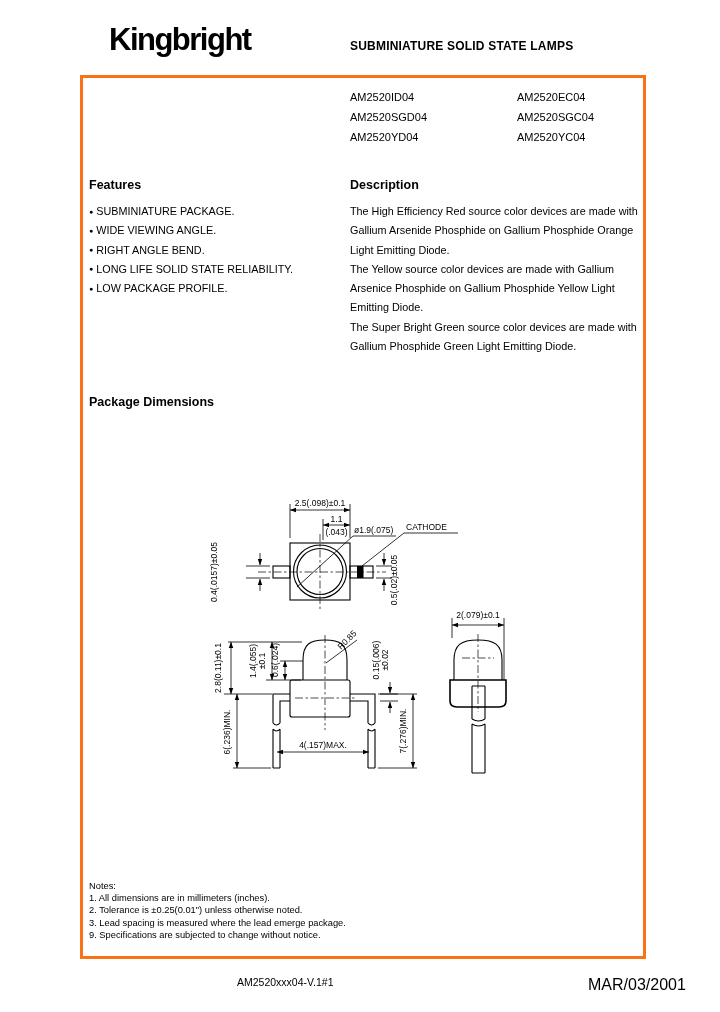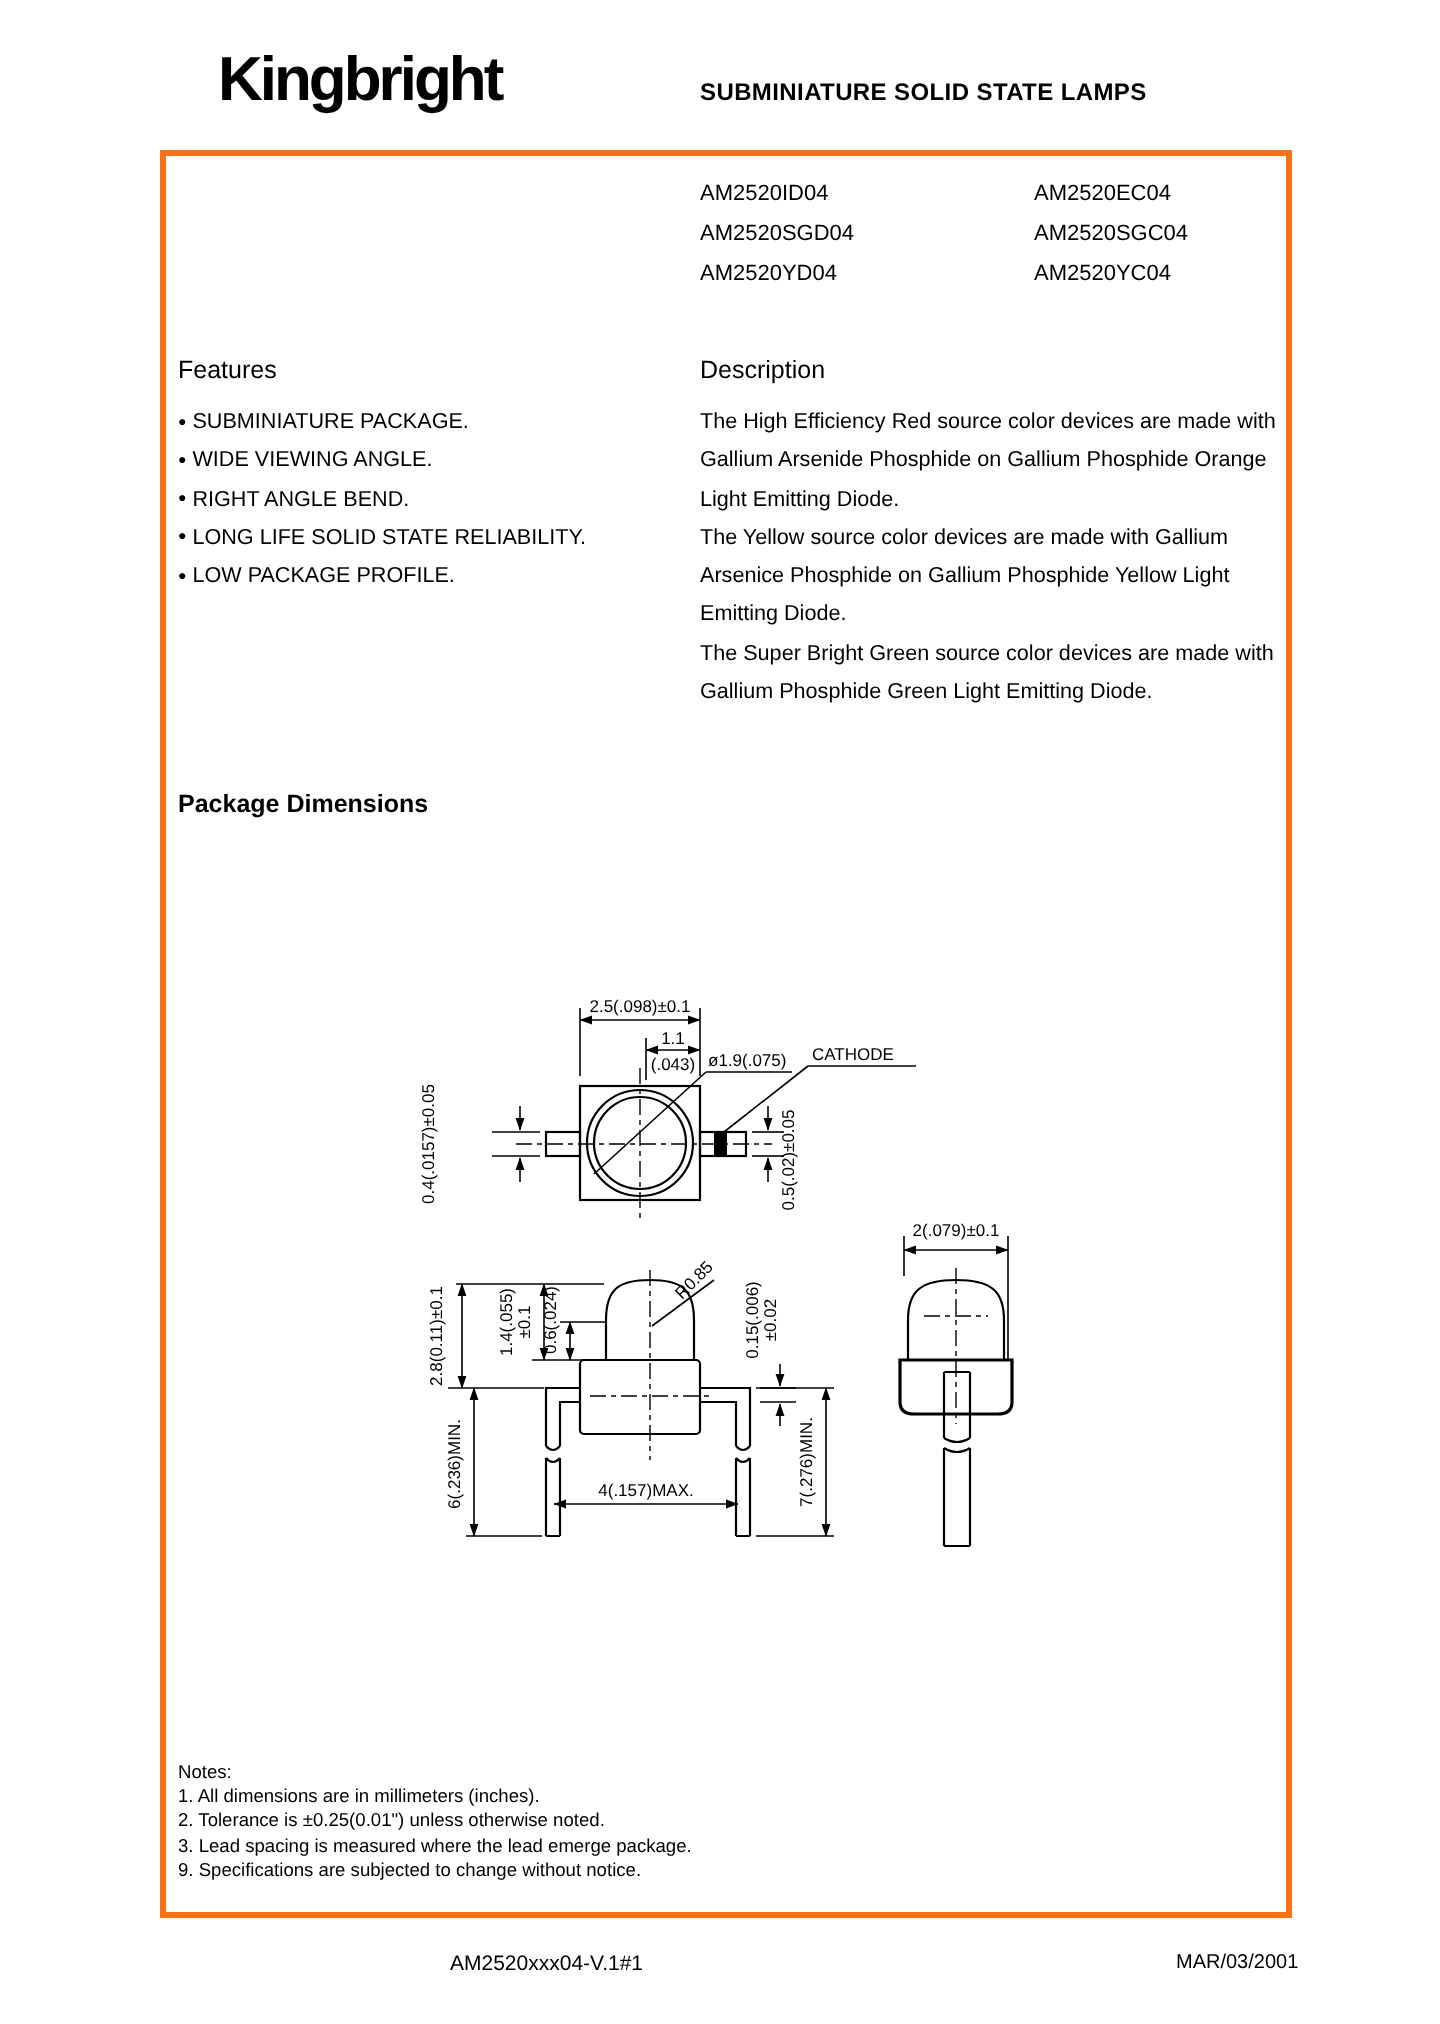--- a/index.html
+++ b/index.html
@@ -8,31 +8,31 @@
     font-family:"Liberation Sans", sans-serif;
     -webkit-font-smoothing:antialiased;
   }
   .logo{position:absolute;left:70px;top:22px;font-size:31px;font-weight:bold;letter-spacing:-1.5px;margin-left:39px;}
   .doc-title{position:absolute;left:350px;top:39px;font-size:12px;font-weight:bold;letter-spacing:0.2px;}
   .main-box{position:absolute;left:80px;top:75px;width:566px;height:884px;border:3px solid #f97316;box-sizing:border-box;}
   .pn-col{position:absolute;top:9px;font-size:11px;}
   .pn-col .pn{height:20px;line-height:20px;}
   .pn-left{left:267px;}
   .pn-right{left:402px;margin-left:32px;}
-  .sec-heading{font-size:12.5px;font-weight:normal;margin:0 0 10px 0;}
+  .sec-heading{font-size:12.5px;font-weight:bold;margin:0 0 10px 0;}
   .features{position:absolute;left:6px;top:100px;width:250px;}
   .feat-item{font-size:10.8px;line-height:18.8px;white-space:nowrap;}
   .bullet{font-size:7px;vertical-align:1.5px;margin-right:3px;}
   .description{position:absolute;left:267px;top:100px;width:292px;}
   .description p{margin:0;font-size:10.8px;line-height:19.3px;}
   .pkg-heading{position:absolute;left:6px;top:317px;font-size:12.5px;font-weight:bold;}
   .drawing{position:absolute;left:117px;top:412px;}
   .notes{position:absolute;left:6px;top:802px;font-size:9.3px;line-height:12.2px;}
-  .footer-left{position:absolute;left:225px;top:976px;font-size:10.5px;}
-  .footer-right{position:absolute;left:588px;top:976px;font-size:10px;}
+  .footer-left{position:absolute;left:237px;top:976px;font-size:10.5px;}
+  .footer-right{position:absolute;left:588px;top:976px;font-size:16px;}
   
   .ol{stroke:#000;stroke-width:1.1;fill:none;}
   .ob{stroke:#000;stroke-width:1.6;fill:none;}
   .dl{stroke:#000;stroke-width:0.8;fill:none;}
   .cl{stroke:#000;stroke-width:0.7;fill:none;stroke-dasharray:8 2.5 2.5 2.5;}
   .dim{font-size:8.5px;fill:#000;font-family:"Liberation Sans", sans-serif;}
 </style>
 </head>
 <body>
 

